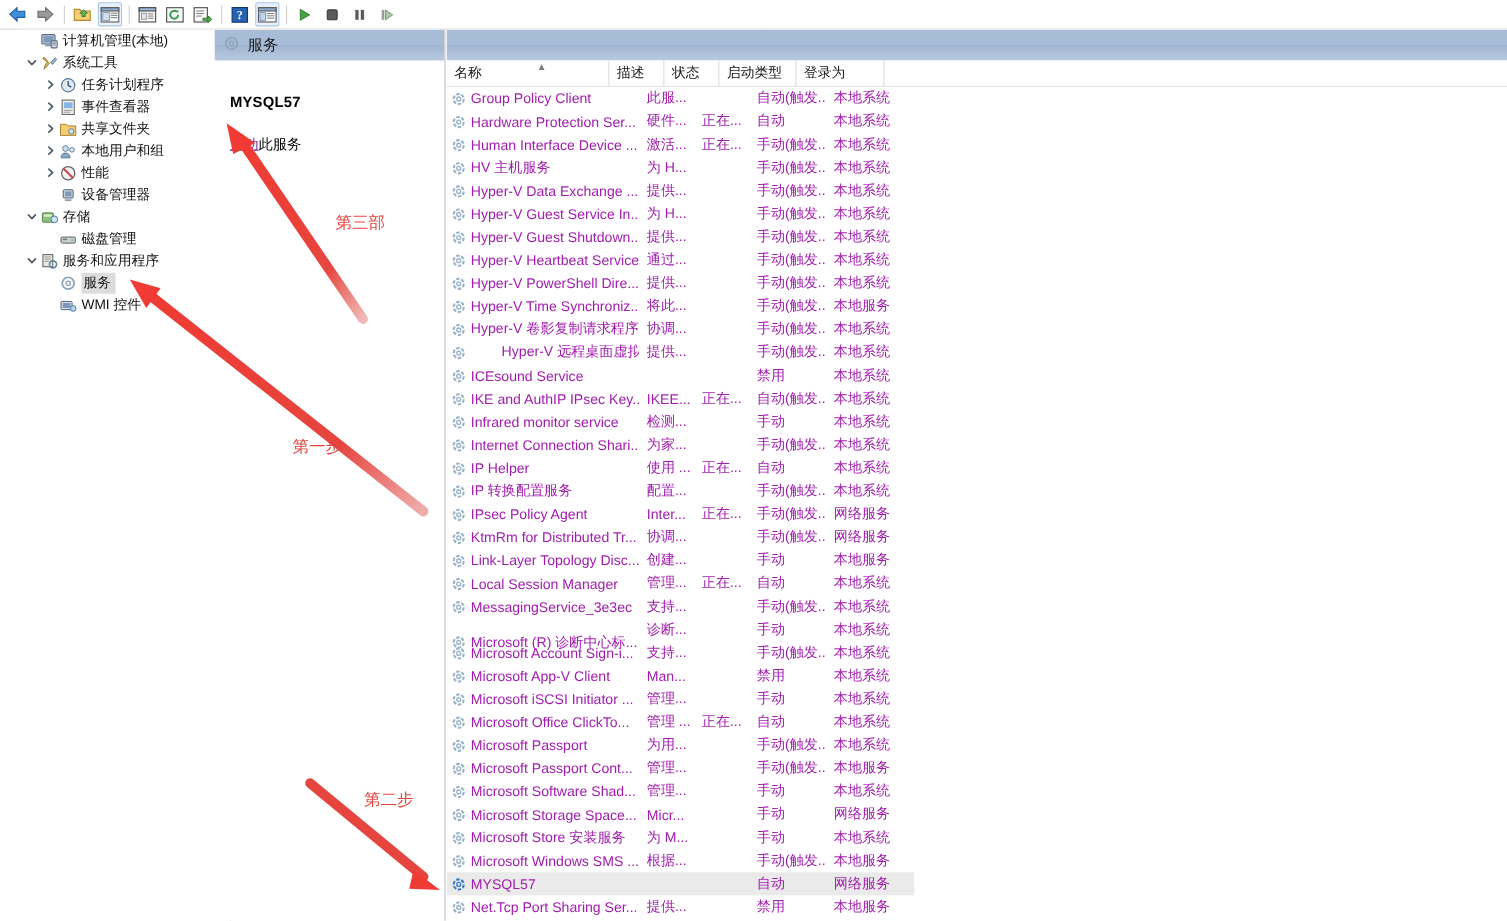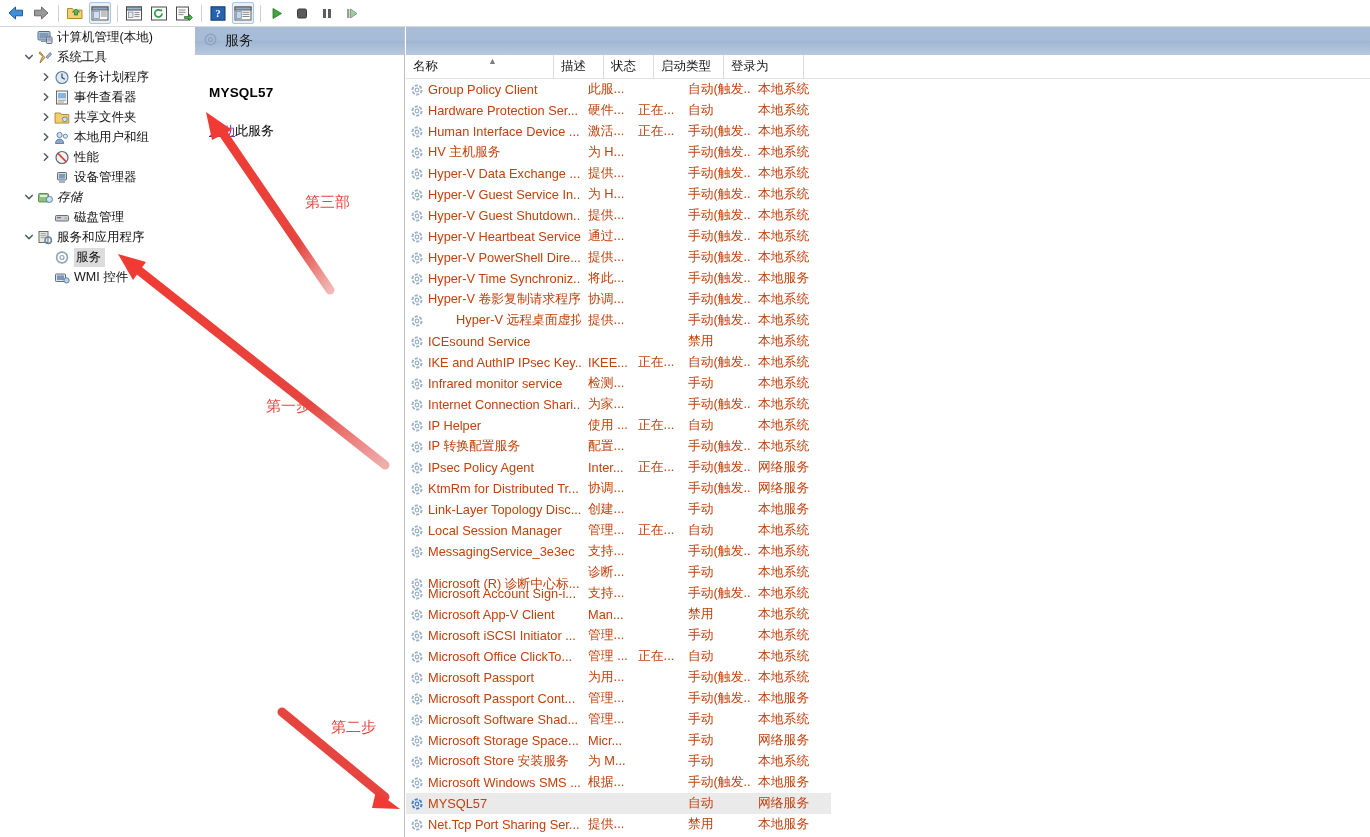--- a/index.html
+++ b/index.html
@@ -137,21 +137,21 @@
     position: absolute;
     left: 82px; top: 1px;
     font-size: 9px; color: #7d7d7d;
   }
   #rows { position: relative; }
   .row {
     height: 21px;
     display: flex; align-items: center;
     font-size: 12.8px;
     white-space: nowrap;
-    color: #c2410c;
+    color: #a21caf;
   }
   .row.sel { background: #eaeaea; }
   .cell { padding-left: 7px; overflow: hidden; white-space: nowrap; }
   .c-name { display: flex; align-items: center; padding-left: 4px; }
   .c-name .gear { margin-right: 4px; display: inline-flex; }
 
   
   #anno {
     position: absolute; left: 0; top: 0;
     width: 1370px; height: 837px;
@@ -355,21 +355,21 @@
         <span class="twisty"></span>
         <span class="tree-ico">
           <svg width="16" height="15" viewBox="0 0 16 15">
             <rect x="3.5" y="2.5" width="9" height="7.5" rx="0.8" fill="#cfd8e2" stroke="#4e5e70" stroke-width="0.9"></rect>
             <rect x="5" y="4" width="6" height="4.6" fill="#7f99b8"></rect>
             <rect x="5" y="11.2" width="6" height="1.6" fill="#91a0b0"></rect>
           </svg>
         </span>
         <span class="tree-label">设备管理器</span>
       </div>
-      <div class="tree-row" style="padding-left: 6px; font-style: italic;">
+      <div class="tree-row" style="padding-left: 6px;">
         <span class="twisty">
           <svg width="10" height="10" viewBox="0 0 10 10">
             <path d="M1.8 3.4 L5 6.8 L8.2 3.4" fill="none" stroke="#4e5b68" stroke-width="1.5" stroke-linecap="round" stroke-linejoin="round"></path>
           </svg>
         </span>
         <span class="tree-ico">
           <svg width="16" height="15" viewBox="0 0 16 15">
             <rect x="1.5" y="3.5" width="10" height="8.5" rx="1" fill="#8fc17e" stroke="#4a7a3c" stroke-width="0.8"></rect>
             <rect x="3" y="5" width="7" height="2" fill="#dff0d8"></rect>
             <circle cx="12.4" cy="9.4" r="3.1" fill="#cfe2f5" stroke="#3f6d9d" stroke-width="0.8"></circle>

